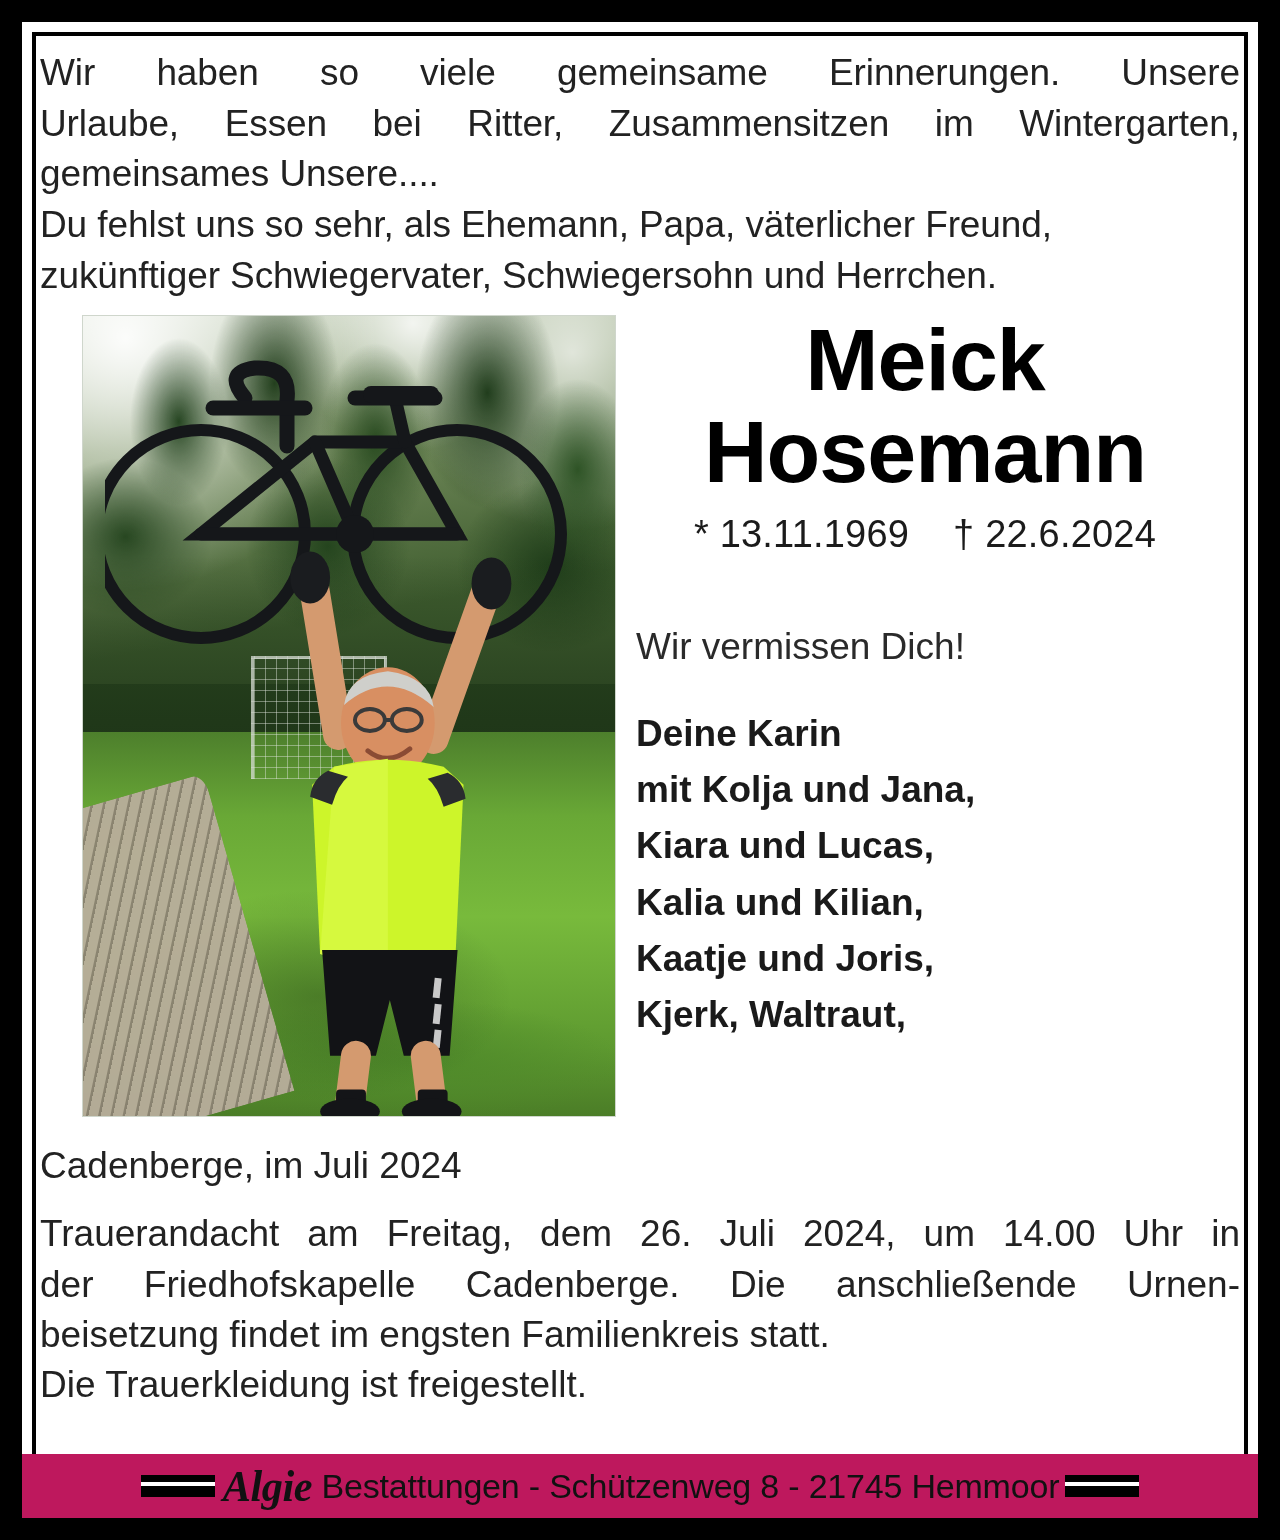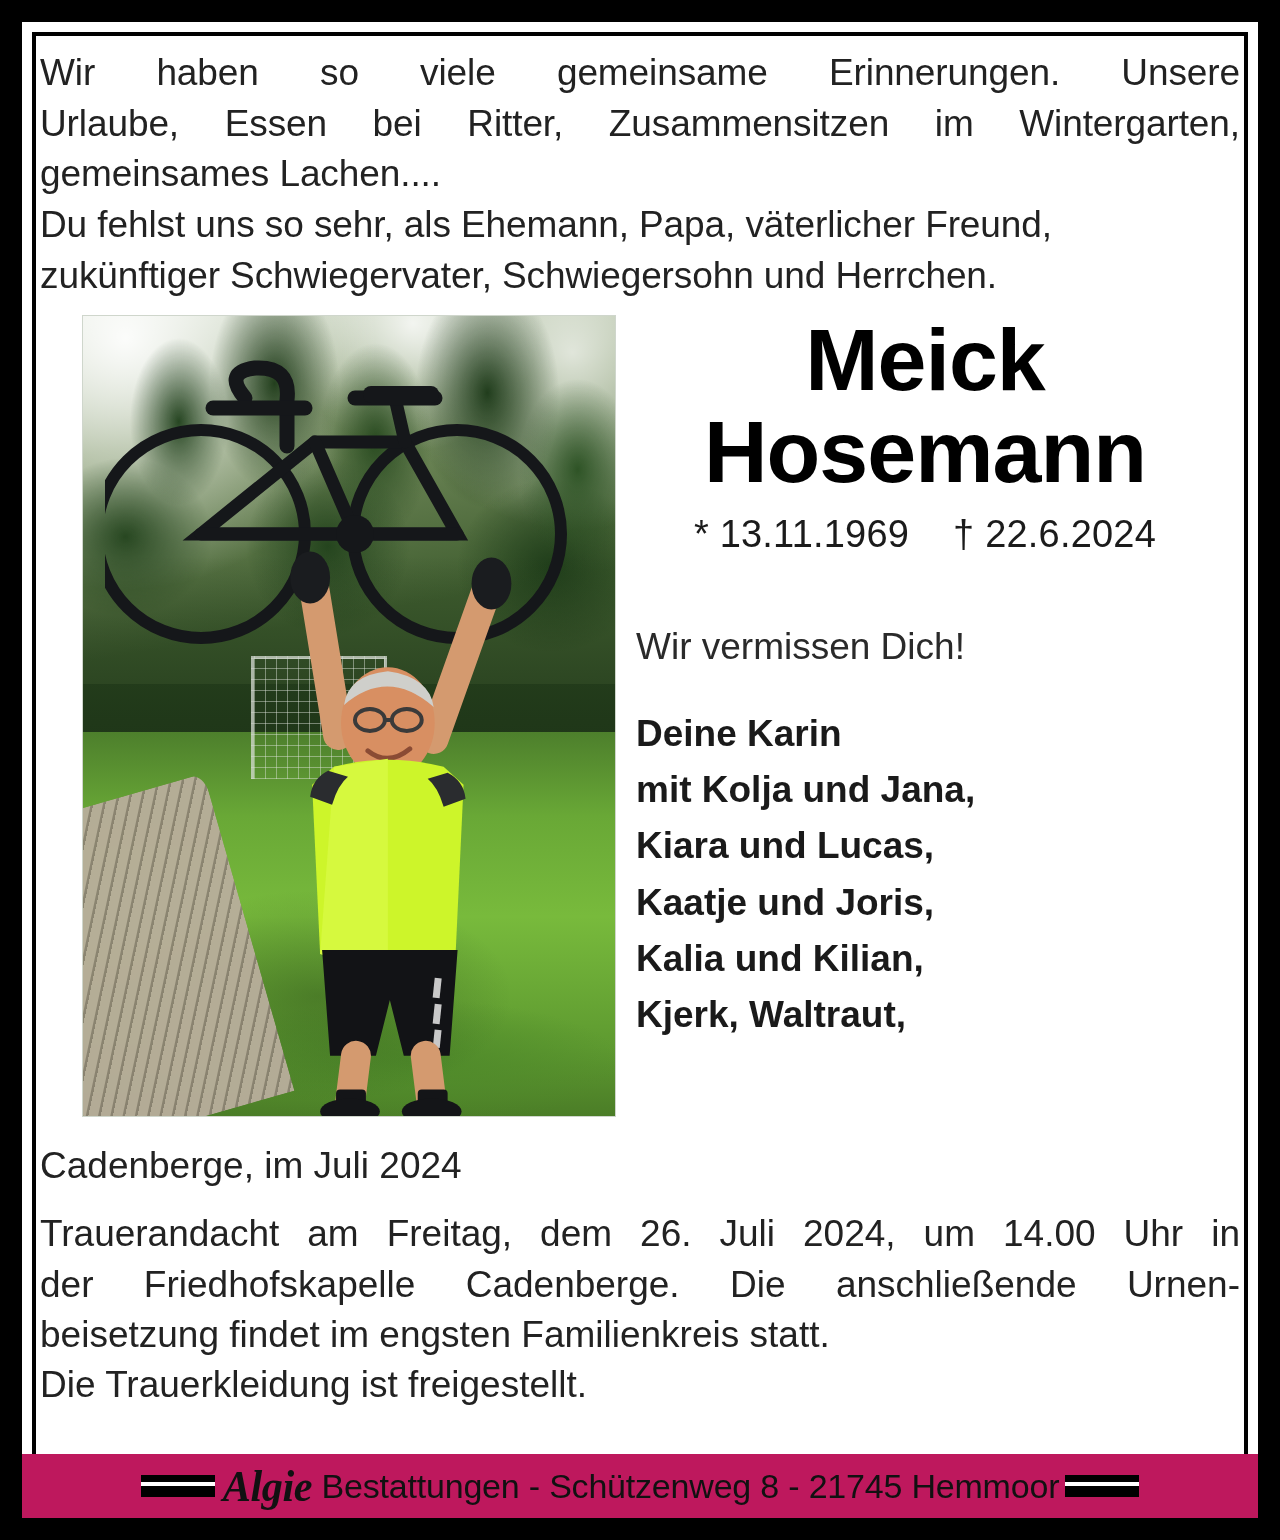--- a/index.html
+++ b/index.html
@@ -253,21 +253,21 @@
 
 <div class="notice">
 
   <div class="inner-rule"></div>
 
   <div class="content">
 
     <div class="intro">
       <p class="just">Wir haben so viele gemeinsame Erinnerungen. Unsere</p>
       <p class="just">Urlaube, Essen bei Ritter, Zusammensitzen im Wintergarten,</p>
-      <p>gemeinsames Lachen....</p>
+      <p>gemeinsames Unsere....</p>
       <p>Du fehlst uns so sehr, als Ehemann, Papa, väterlicher Freund,</p>
       <p>zukünftiger Schwiegervater, Schwiegersohn und Herrchen.</p>
     </div>
 
     <div class="middle">
 
       <div class="photo-wrap">
         <div class="photo">
           <div class="p-sky"></div>
           <div class="p-trees"></div>
@@ -357,22 +357,22 @@
         <div class="dates">
           <span>* 13.11.1969</span><span class="dagger">† 22.6.2024</span>
         </div>
 
         <div class="miss">Wir vermissen Dich!</div>
 
         <div class="family">
           <div>Deine Karin</div>
           <div>mit Kolja und Jana,</div>
           <div>Kiara und Lucas,</div>
+          <div>Kalia und Kilian,</div>
           <div>Kaatje und Joris,</div>
-          <div>Kalia und Kilian,</div>
           <div>Kjerk, Waltraut,</div>
         </div>
       </div>
     </div>
 
     <div class="place">Cadenberge, im Juli 2024</div>
 
     <div class="service">
       <p class="just">Trauerandacht am Freitag, dem 26. Juli 2024, um 14.00 Uhr in</p>
       <p class="just">der Friedhofskapelle Cadenberge. Die anschließende Urnen-</p>

